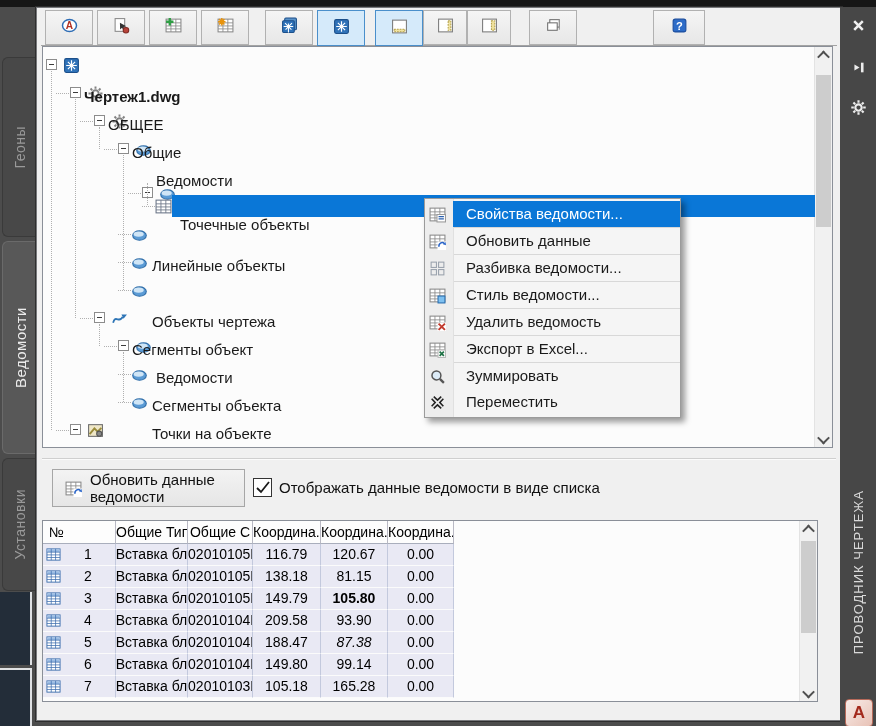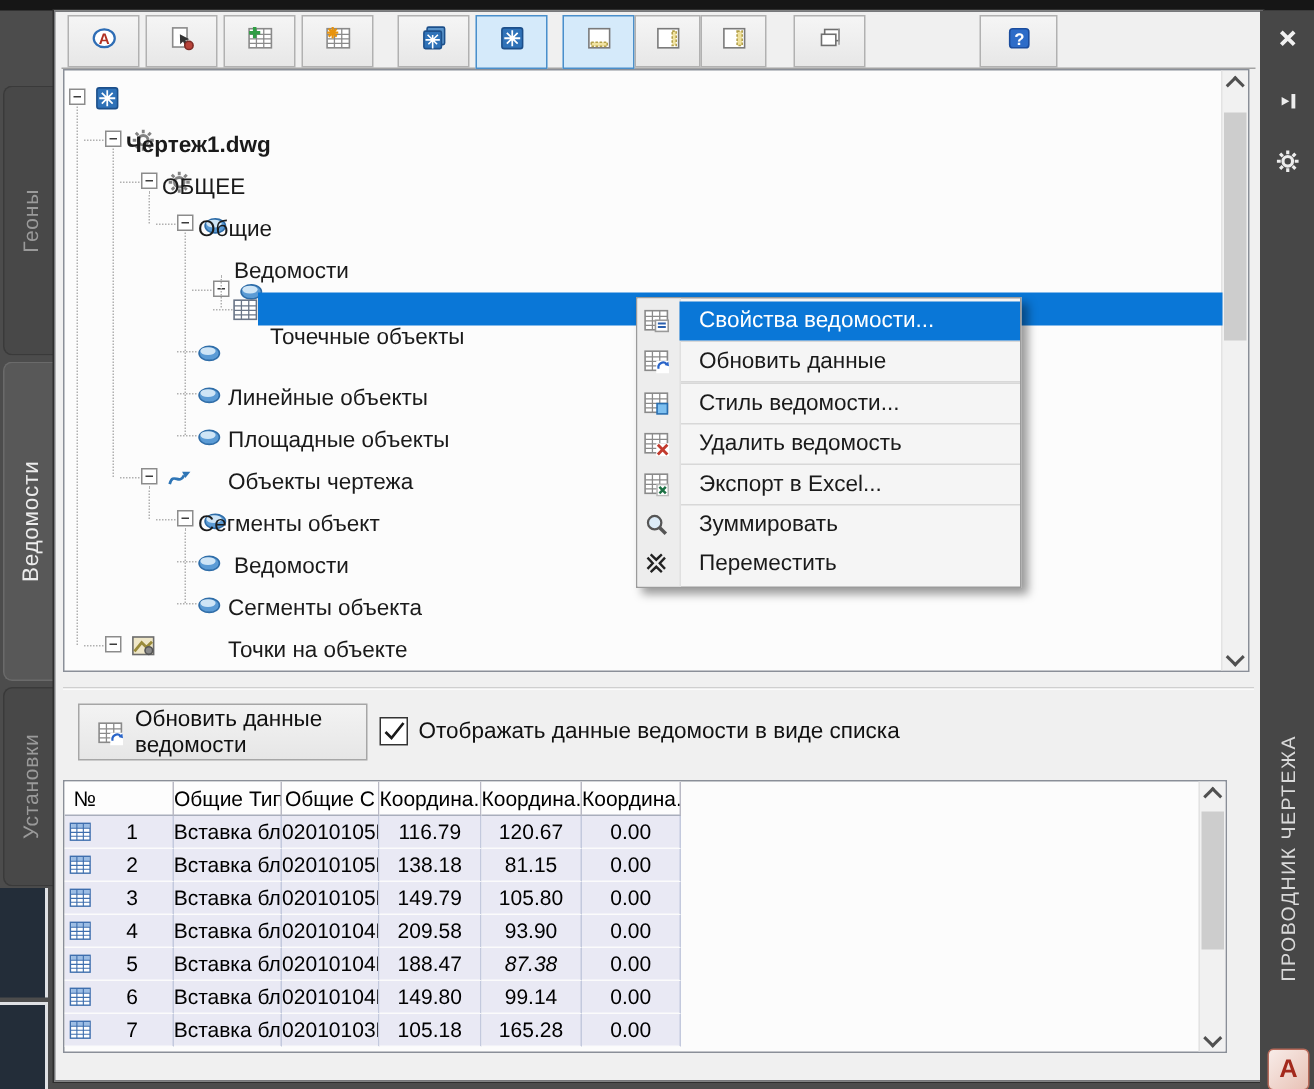--- a/index.html
+++ b/index.html
@@ -250,21 +250,20 @@
                 <ellipse cx="7.2" cy="7.6" rx="4.8" ry="2.5" fill="#cfe5f6"></ellipse>
               </svg></span>
             <span class="tree-label" style="left:109px;">Линейные объекты</span>
           </div>
           <div class="tree-row" style="top:201px;">
             <span class="stub" style="left:75px;width:13px;"></span>
             <span class="ticon" style="left:88px;"><svg width="17" height="17" viewBox="0 0 16 16">
                 <ellipse cx="8" cy="9" rx="6.4" ry="4.4" fill="#5b9bd5" stroke="#2f6da8"></ellipse>
                 <ellipse cx="7.2" cy="7.6" rx="4.8" ry="2.5" fill="#cfe5f6"></ellipse>
               </svg></span>
-            <span class="tree-label" style="left:109px;">Площадные объекты</span>
           </div>
           <div class="tree-row" style="top:229px;">
             <span class="stub" style="left:75px;width:13px;"></span>
             <span class="ticon" style="left:88px;"><svg width="17" height="17" viewBox="0 0 16 16">
                 <ellipse cx="8" cy="9" rx="6.4" ry="4.4" fill="#5b9bd5" stroke="#2f6da8"></ellipse>
                 <ellipse cx="7.2" cy="7.6" rx="4.8" ry="2.5" fill="#cfe5f6"></ellipse>
               </svg></span>
             <span class="tree-label" style="left:109px;">Объекты чертежа</span>
           </div>
           <div class="tree-row" style="top:257px;">
@@ -402,21 +401,21 @@
               <span class="cicon"><svg width="15" height="15" viewBox="0 0 16 16">
                   <rect x="1" y="2" width="14" height="12" fill="#fff" stroke="#3f6fae"></rect>
                   <rect x="1.5" y="2.5" width="13" height="3" fill="#9cbde4"></rect>
                   <path d="M5.6 2v12M10.2 2v12M1 5.5h14M1 8.4h14M1 11.2h14" stroke="#3f6fae" stroke-width=".8" fill="none"></path>
                 </svg></span>
               <span class="num">3</span>
             </div>
             <div class="dcell" style="width:72px;">Вставка бл</div>
             <div class="dcell" style="width:65px;">602010105P</div>
             <div class="dcell" style="width:68px;">149.79</div>
-            <div class="dcell" style="width:67px;">105.80</div>
+            <div class="dcell" style="width:67px;font-weight:bold;">105.80</div>
             <div class="dcell" style="width:66px;">0.00</div>
           </div>
           <div class="trow" style="top:89px;">
             <div class="dcell first" style="width:73px;">
               <span class="cicon"><svg width="15" height="15" viewBox="0 0 16 16">
                   <rect x="1" y="2" width="14" height="12" fill="#fff" stroke="#3f6fae"></rect>
                   <rect x="1.5" y="2.5" width="13" height="3" fill="#9cbde4"></rect>
                   <path d="M5.6 2v12M10.2 2v12M1 5.5h14M1 8.4h14M1 11.2h14" stroke="#3f6fae" stroke-width=".8" fill="none"></path>
                 </svg></span>
               <span class="num">4</span>
@@ -498,20 +497,29 @@
         <div class="msep"></div>
         <div class="mitem">
      <span class="micon"><svg width="17" height="17" viewBox="0 0 16 16">
               <rect x="1" y="2" width="14" height="12" fill="#fff" stroke="#8a8a8a"></rect>
               <path d="M5.6 2v12M10.2 2v12M1 5.5h14M1 8.4h14M1 11.2h14" stroke="#8a8a8a" stroke-width=".8" fill="none"></path>
               <rect x="8" y="8" width="8" height="8" fill="#fff"></rect>
               <path d="M9.5 13a3 3 0 0 1 5-3" stroke="#2964c8" stroke-width="1.4" fill="none"></path>
               <path d="M15.6 8.5l.4 3-2.8-.8z" fill="#2964c8"></path>
             </svg></span>Обновить данные</div>
         <div class="msep"></div>
+        <div class="mitem">
+     <span class="micon"><svg width="17" height="17" viewBox="0 0 16 16">
+              <g fill="none" stroke="#9aa2ad">
+                <rect x="2" y="2" width="5" height="5"></rect>
+                <rect x="9" y="2" width="5" height="5"></rect>
+                <rect x="2" y="9" width="5" height="5"></rect>
+                <rect x="9" y="9" width="5" height="5"></rect>
+              </g>
+            </svg></span>Разбивка ведомости...</div>
         <div class="msep"></div>
         <div class="mitem">
      <span class="micon"><svg width="17" height="17" viewBox="0 0 16 16">
               <rect x="1" y="2" width="14" height="12" fill="#fff" stroke="#8a8a8a"></rect>
               <path d="M5.6 2v12M10.2 2v12M1 5.5h14M1 8.4h14M1 11.2h14" stroke="#8a8a8a" stroke-width=".8" fill="none"></path>
               <rect x="8.5" y="8.5" width="6.5" height="6.5" fill="#7ec0f0" stroke="#2a6fb0"></rect>
             </svg></span>Стиль ведомости...</div>
         <div class="msep"></div>
         <div class="mitem">
      <span class="micon"><svg width="17" height="17" viewBox="0 0 16 16">

